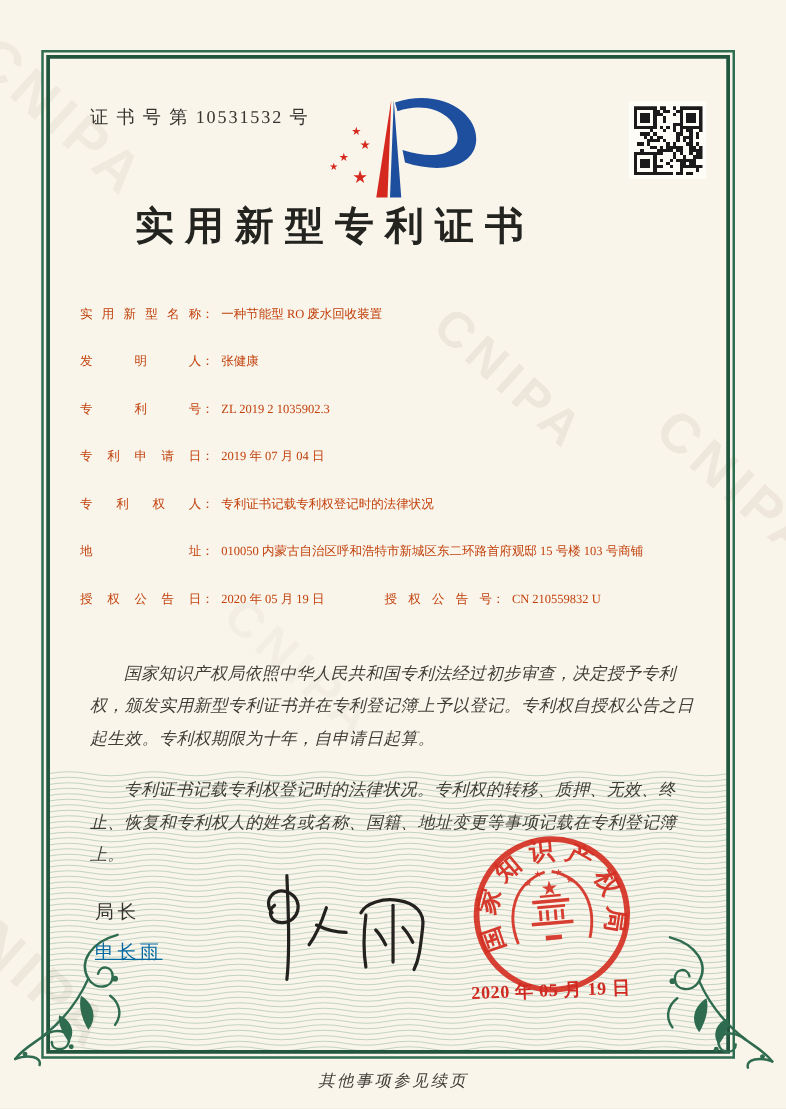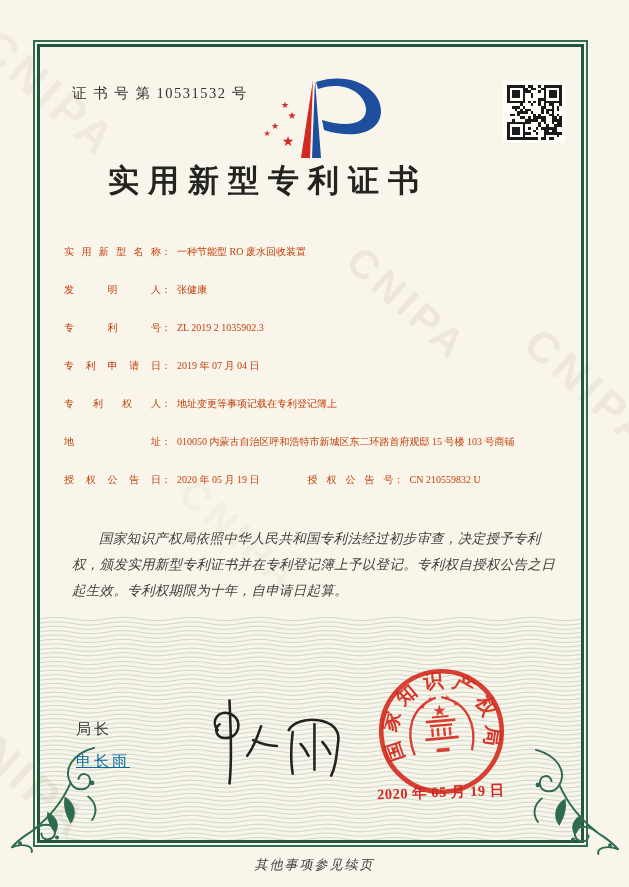--- a/index.html
+++ b/index.html
@@ -425,41 +425,42 @@
       <span class="fvalue">ZL 2019 2 1035902.3</span>
     </div>
     <div class="frow">
       <span class="flabel">专利申请日</span>
         <span class="fcolon">：</span>
       <span class="fvalue">2019 年 07 月 04 日</span>
     </div>
     <div class="frow">
       <span class="flabel">专利权人</span>
         <span class="fcolon">：</span>
-      <span class="fvalue">地址变更等事项记载在专利登记簿上</span>
+      <span class="fvalue">专利证书记载专利权登记时的法律状况</span>
     </div>
     <div class="frow">
       <span class="flabel">地址</span>
         <span class="fcolon">：</span>
       <span class="fvalue">010050 内蒙古自治区呼和浩特市新城区东二环路首府观邸 15 号楼 103 号商铺</span>
     </div>
     <div class="frow">
       <span class="flabel">授权公告日</span>
         <span class="fcolon">：</span>
       <span class="fvalue">2020 年 05 月 19 日</span>
       <span class="pair2">
         <span class="flabel" style="width:86px">授权公告号</span>
           <span class="fcolon">：</span>
         <span class="fvalue">CN 210559832 U</span>
       </span>
     </div>
   </div>
 
   <div class="abs paras">
     <p>国家知识产权局依照中华人民共和国专利法经过初步审查，决定授予专利权，颁发实用新型专利证书并在专利登记簿上予以登记。专利权自授权公告之日起生效。专利权期限为十年，自申请日起算。</p>
+    <p>专利证书记载专利权登记时的法律状况。专利权的转移、质押、无效、终止、恢复和专利权人的姓名或名称、国籍、地址变更等事项记载在专利登记簿上。</p>
   </div>
 
   <div class="abs signer-title">局长</div>
   <div class="abs signer-name">申长雨</div>
 
   <svg class="abs sig-svg" width="158" height="95" viewBox="0 0 160 95">
     <g stroke="#23221f" stroke-width="2.6" fill="none" stroke-linecap="round" stroke-linejoin="round">
       <path d="M28,34 C20,24 30,12 42,18 C54,24 50,42 36,42 C26,42 24,32 30,28"></path>
       <path d="M40,4 C41,30 43,62 40,88"></path>
       <path d="M72,30 C68,42 64,52 58,60"></path>

